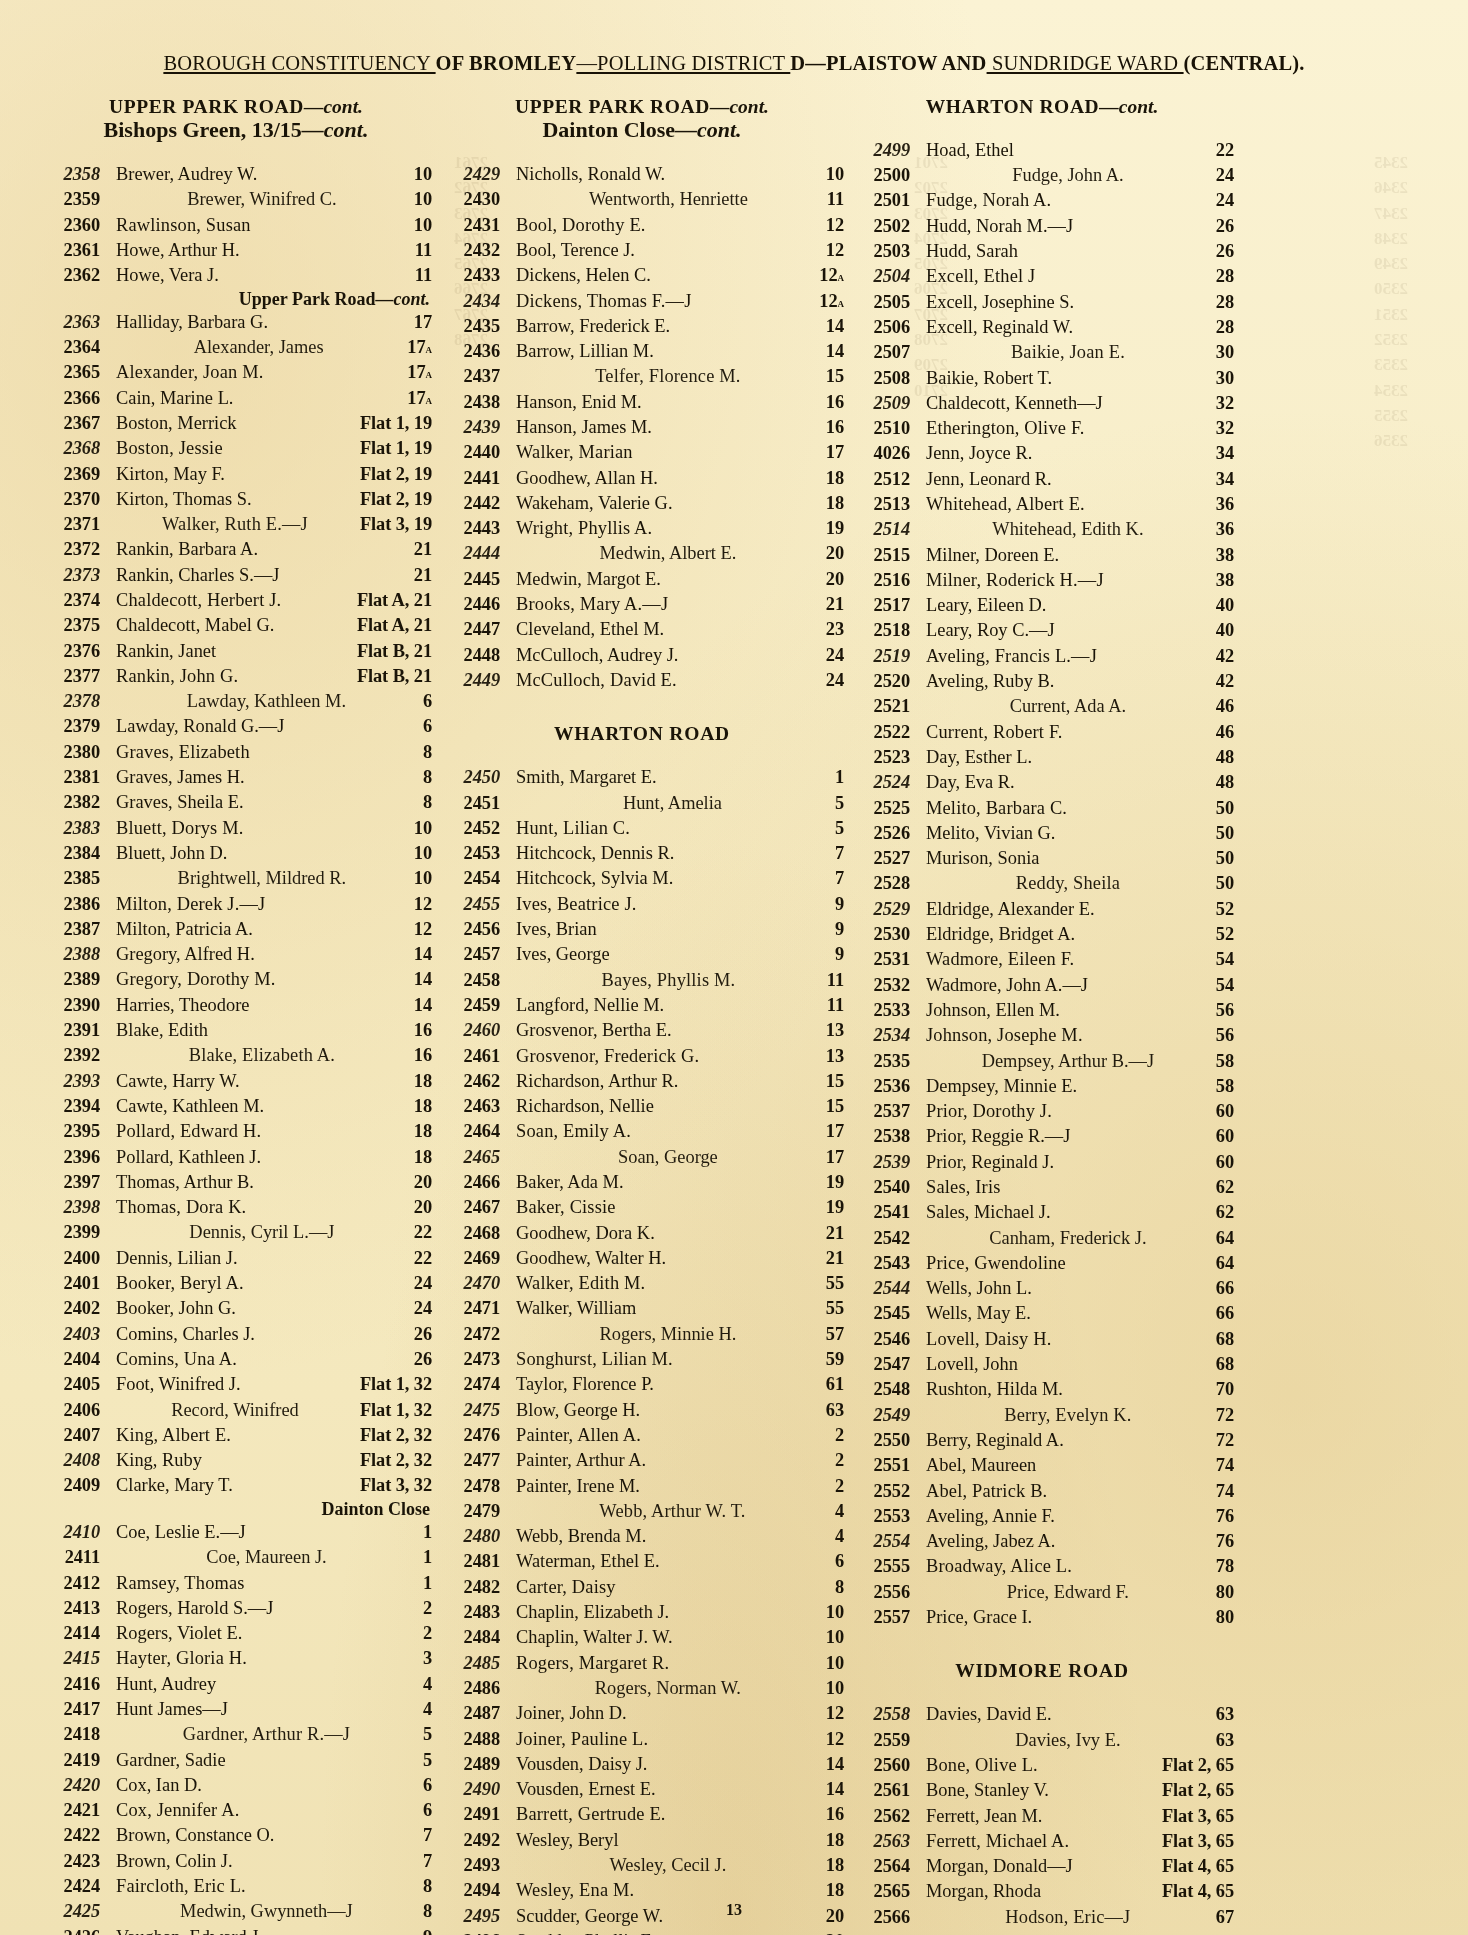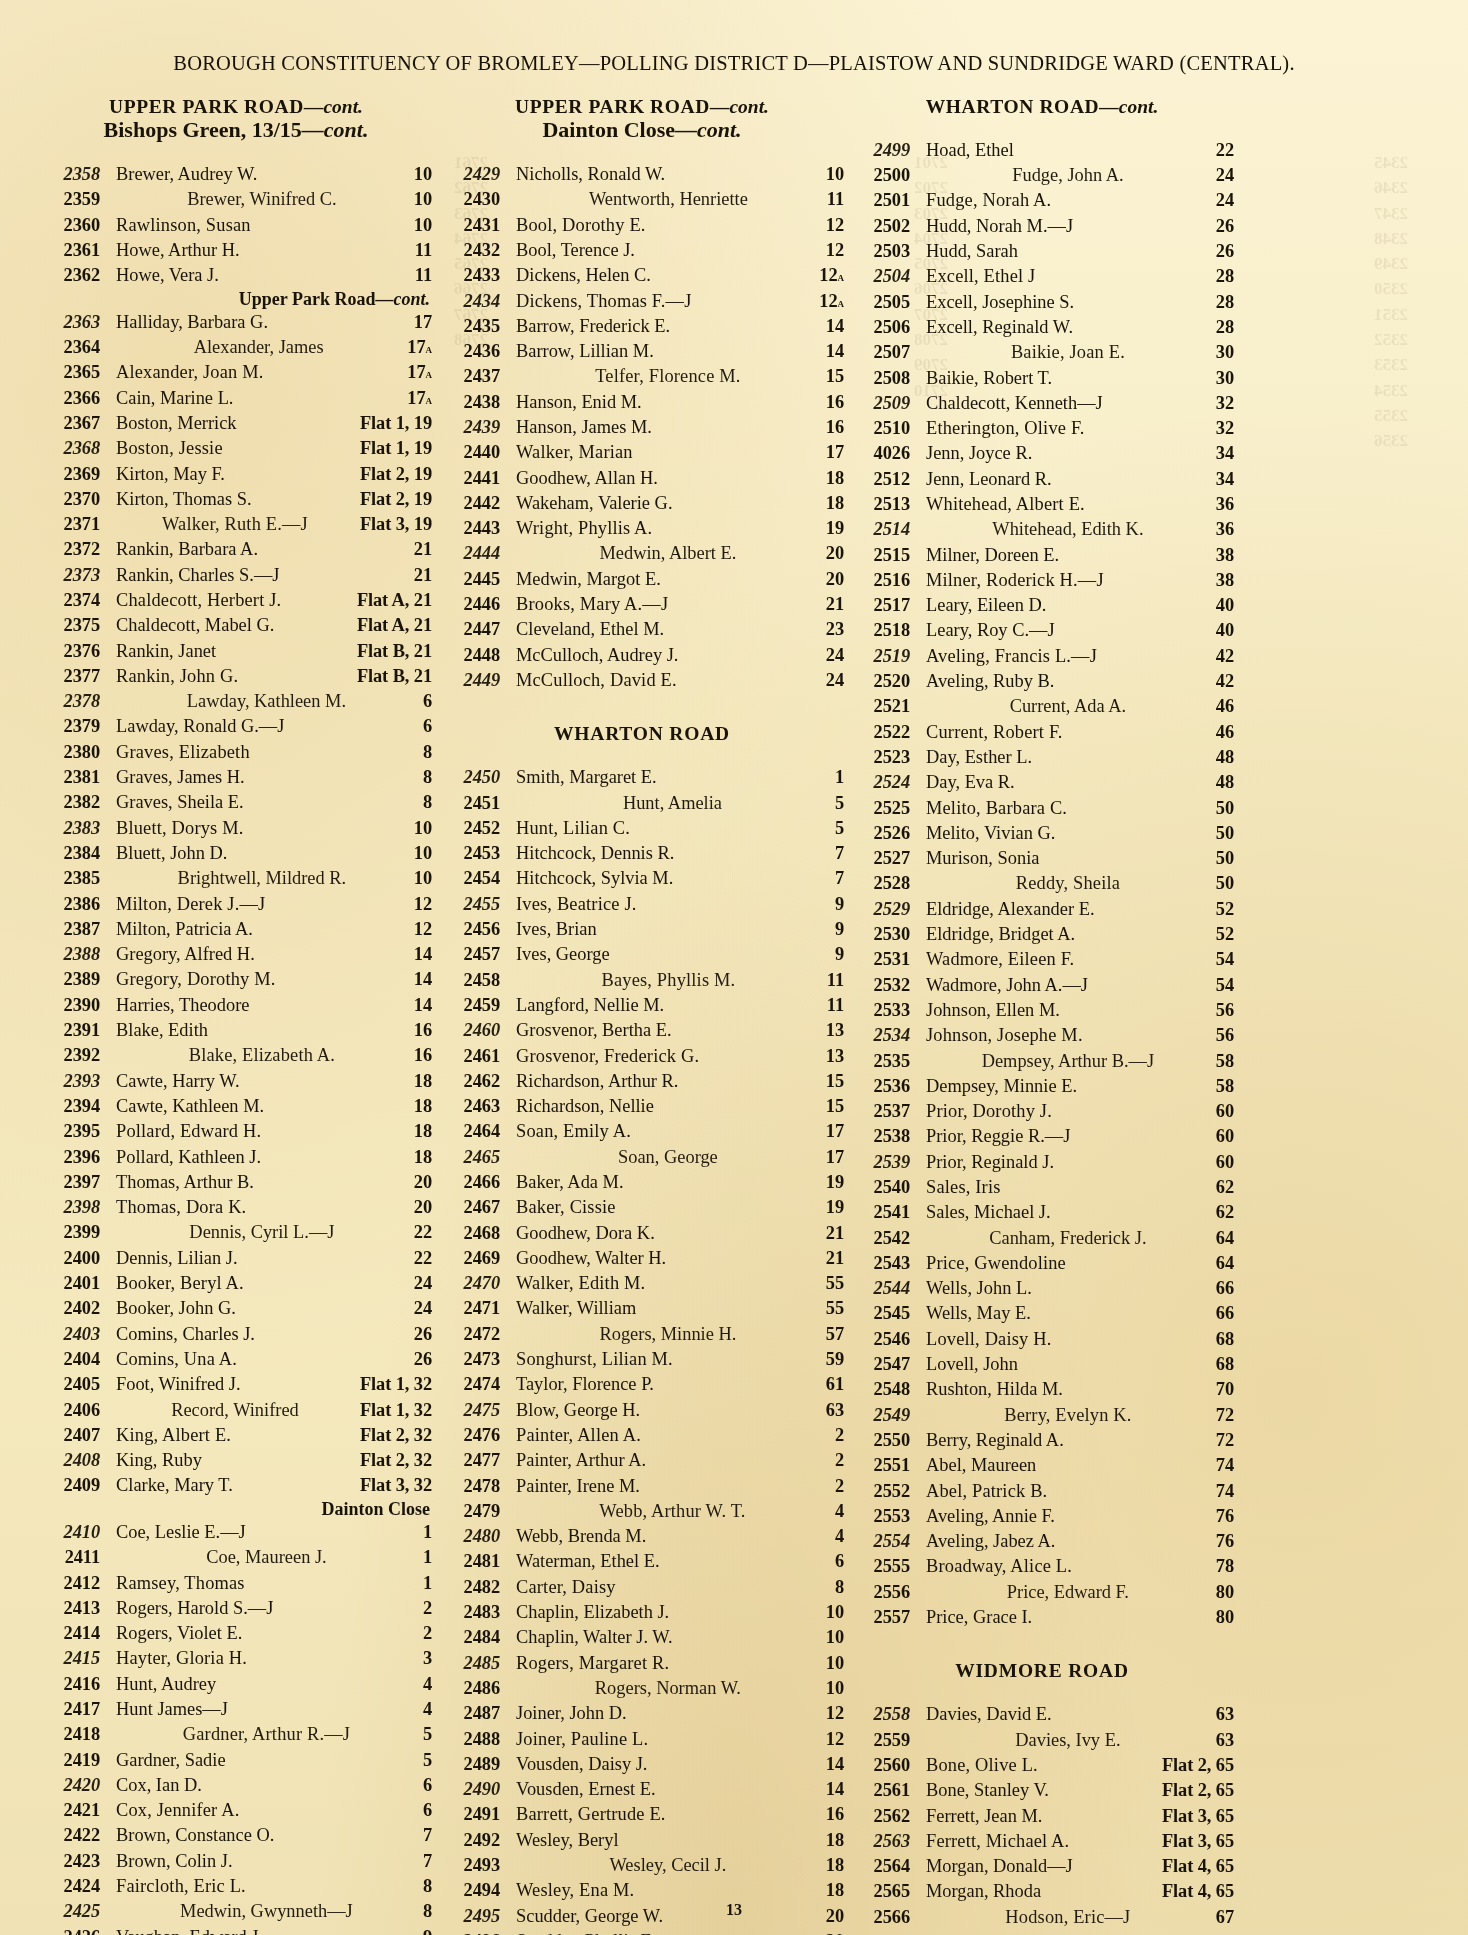--- a/index.html
+++ b/index.html
@@ -37,22 +37,22 @@
     position: absolute;
     top: 52px;
     left: 0;
     right: 0;
     text-align: center;
     font-size: 20.5px;
     letter-spacing: 0.2px;
     white-space: nowrap;
     color: #181206;
   }
-  .running-head .rh-reg { font-weight: normal; }
-  .running-head .rh-bold { font-weight: normal; margin-top: 30px; }
+  .running-head .rh-reg { font-weight: normal; text-decoration: underline; }
+  .running-head .rh-bold { font-weight: bold; margin-top: 30px; }
 
   
   .columns {
     position: absolute;
     top: 96px;
     left: 40px;
     right: 34px;
     bottom: 52px;
     display: flex;
     gap: 0;

